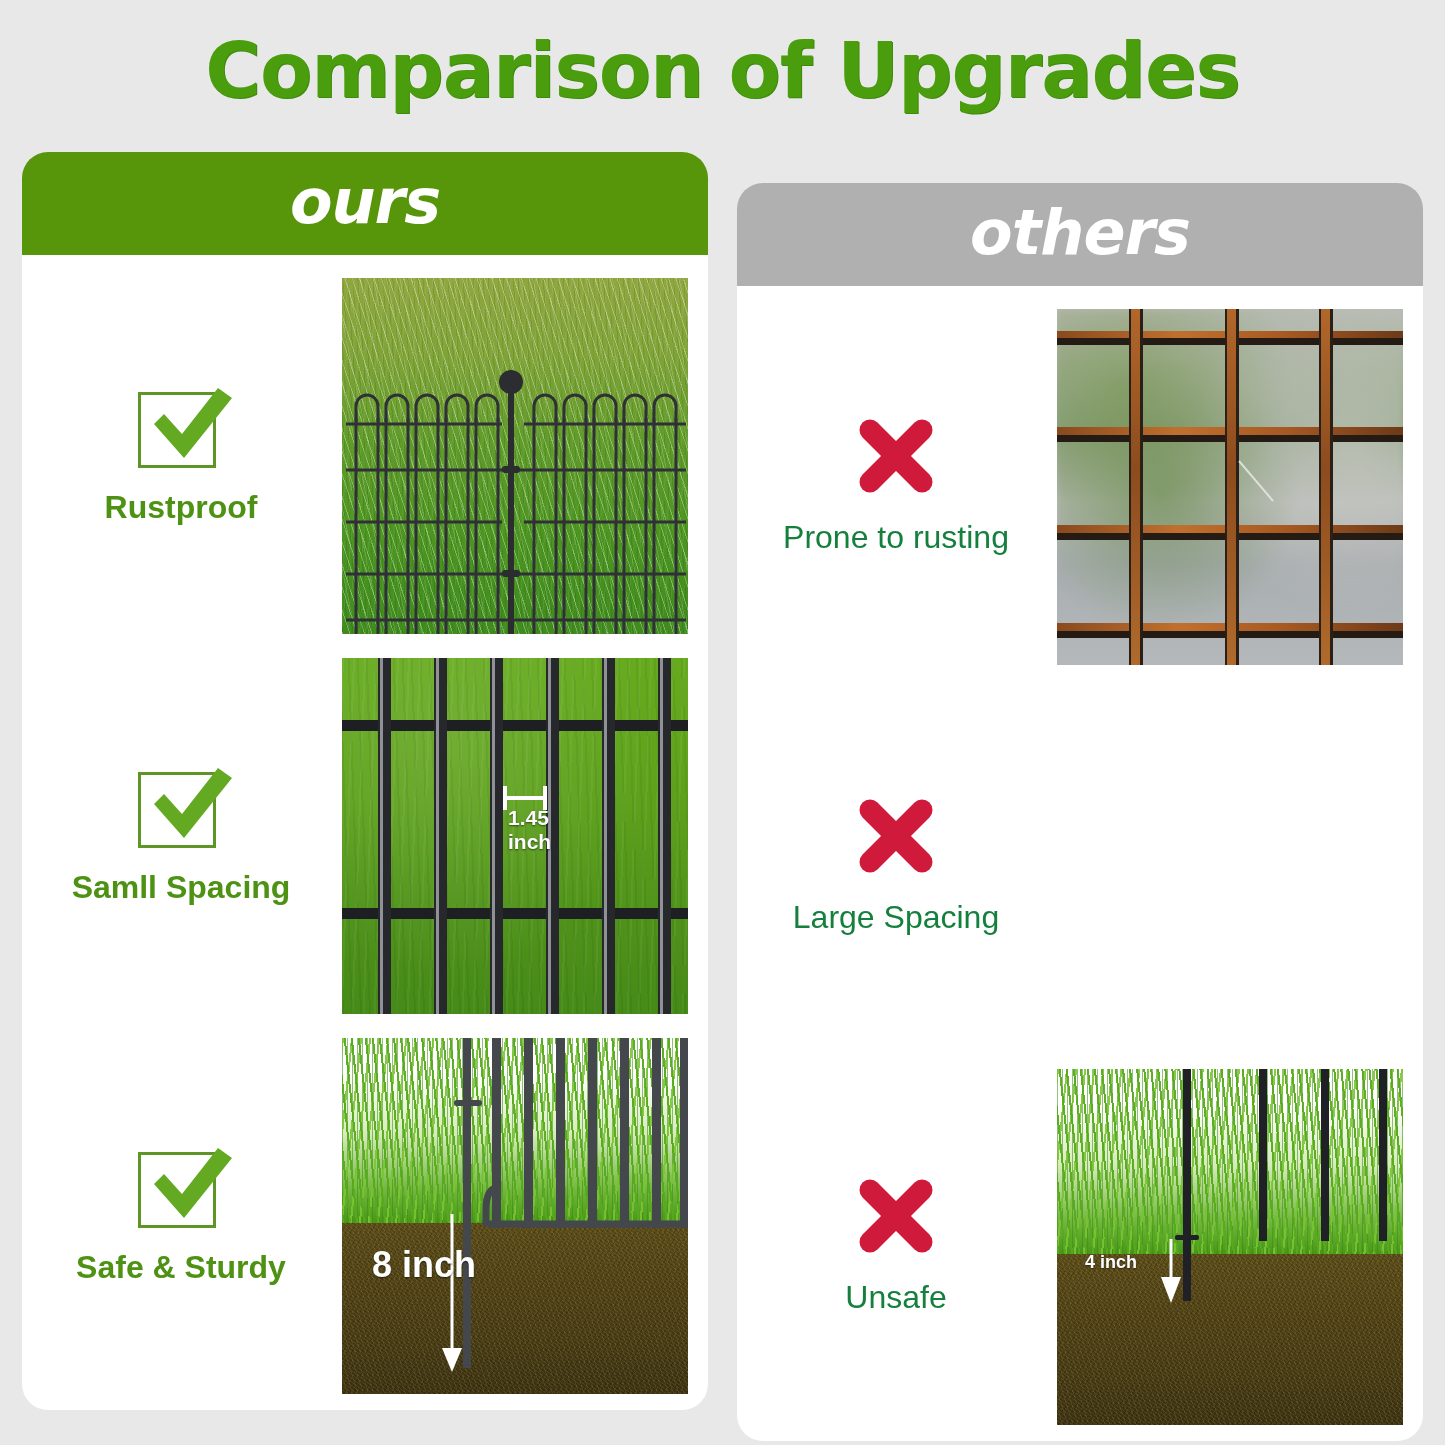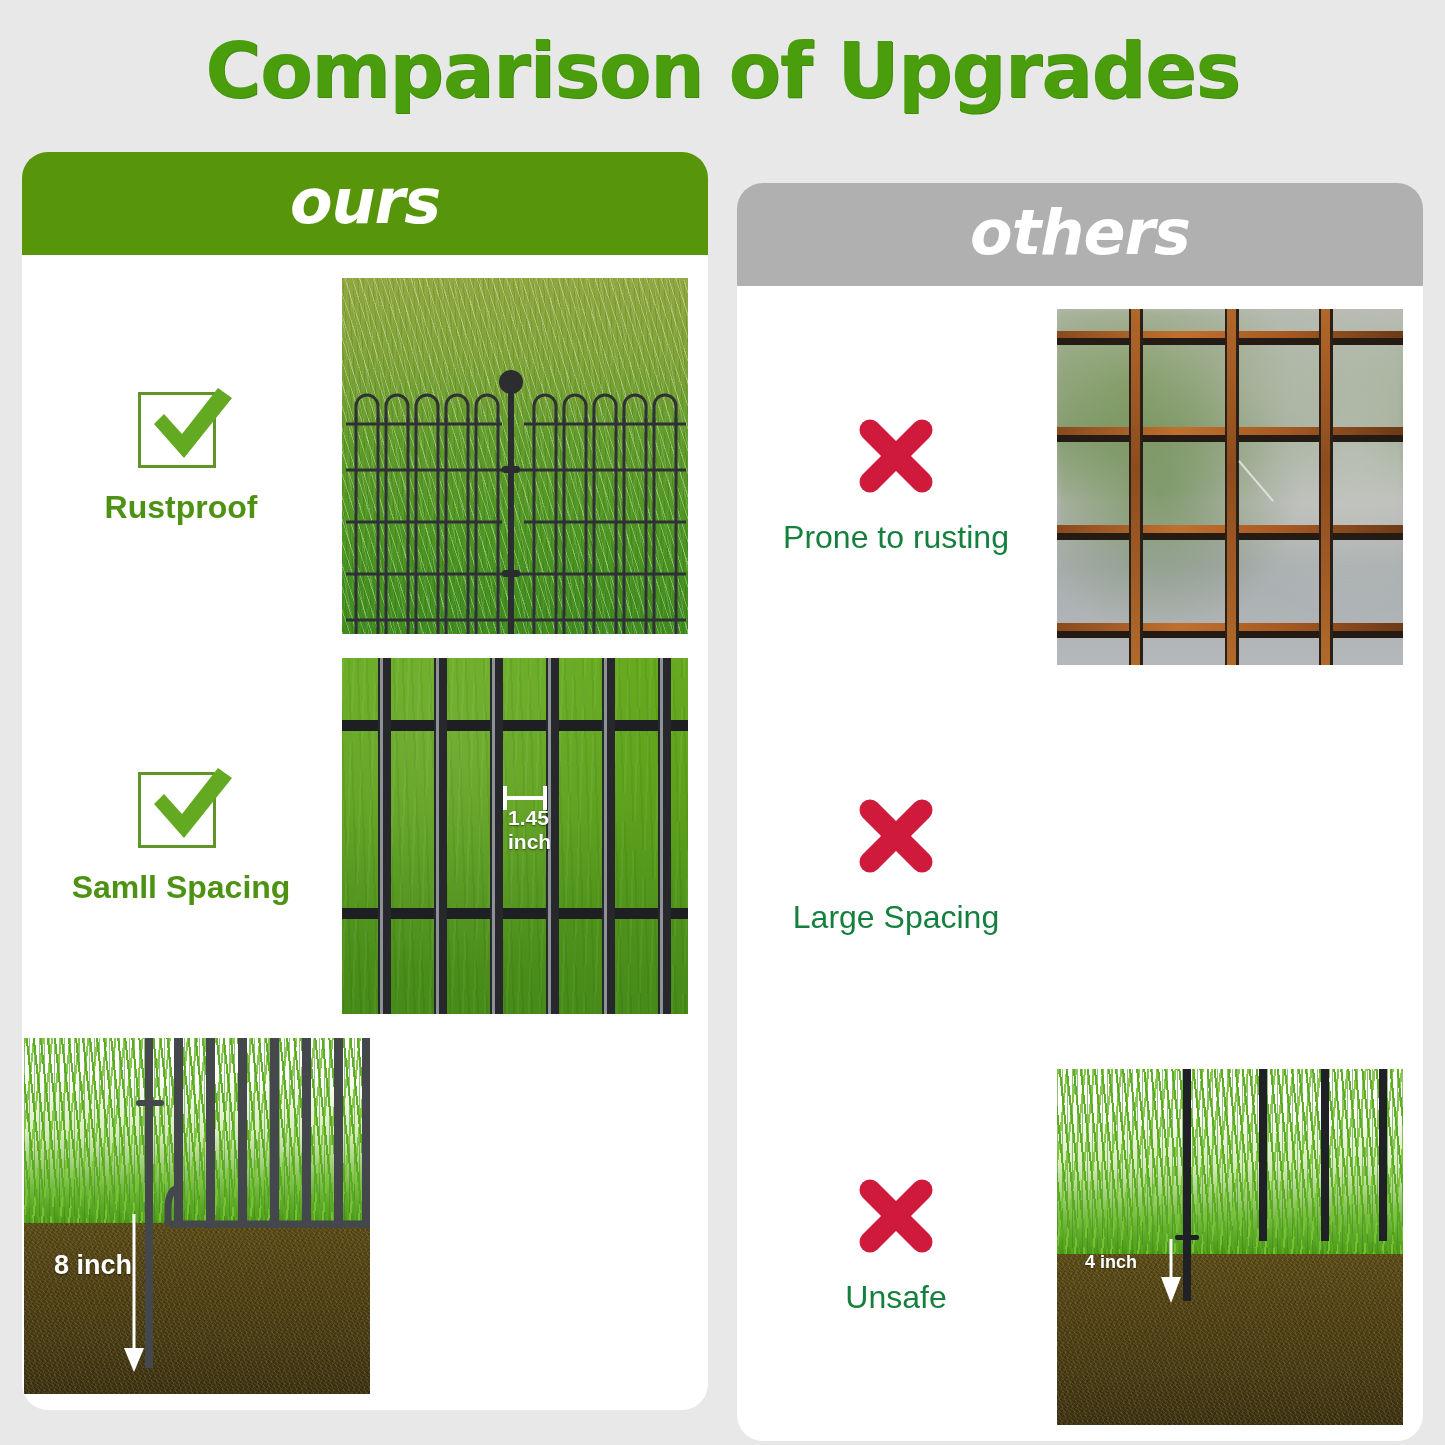--- a/index.html
+++ b/index.html
@@ -209,21 +209,21 @@
     position: absolute;
     color: #ffffff;
     font-weight: bold;
     font-family: "Liberation Sans", sans-serif;
     text-shadow: 0 1px 2px rgba(0,0,0,0.55);
     z-index: 6;
     white-space: pre-line;
   }
   .ann-145 { left: 166px; top: 148px; font-size: 21px; line-height: 24px; }
   .ann-2   { left: 150px; top: 152px; font-size: 21px; line-height: 24px; }
-  .ann-8   { left: 30px;  top: 212px; font-size: 27px; line-height: 30px; }
+  .ann-8   { left: 30px;  top: 212px; font-size: 36px; line-height: 30px; }
   .ann-4   { left: 28px;  top: 178px; font-size: 18px; line-height: 30px; }
 
   svg { display: block; }
 </style>
 </head>
 <body>
 
 <div class="page">
 
   <div class="title">Comparison of Upgrades</div>
@@ -323,20 +323,29 @@
               <path d="M203 128 V152"></path>
               <path d="M163 140 H203"></path>
             </g>
           </svg>
           <div class="ann ann-145">1.45
 inch</div>
         </div>
       </div>
 
       <div class="row row-3">
+        <div class="feature feature-ours">
+          <div class="check-icon">
+            <div class="box"></div>
+            <svg class="tick" viewBox="0 0 92 84">
+              <path d="M10 40 L20 30 L38 50 L74 4 L88 14 L40 74 Z" fill="#63a922"></path>
+            </svg>
+          </div>
+          <div class="feature-text">Safe &amp; Sturdy</div>
+        </div>
 
         <div class="photo ph-soil">
           <div class="sky"></div>
           <div class="grass"></div>
           <div class="dirt"></div>
           <svg viewBox="0 0 346 356" width="346" height="356" style="position:absolute;inset:0;z-index:4">
 
             <g fill="#44474c">
               <rect x="150" y="0" width="9" height="190"></rect>
               <rect x="182" y="0" width="9" height="190"></rect>

